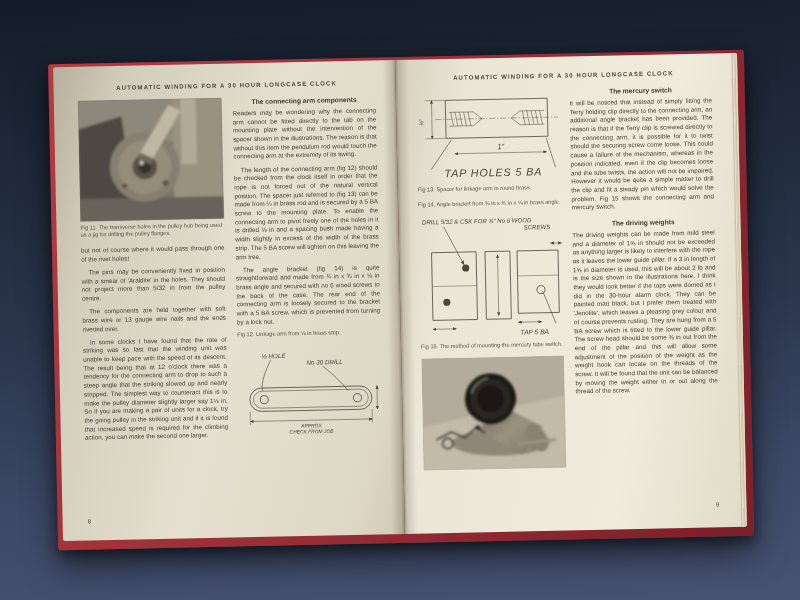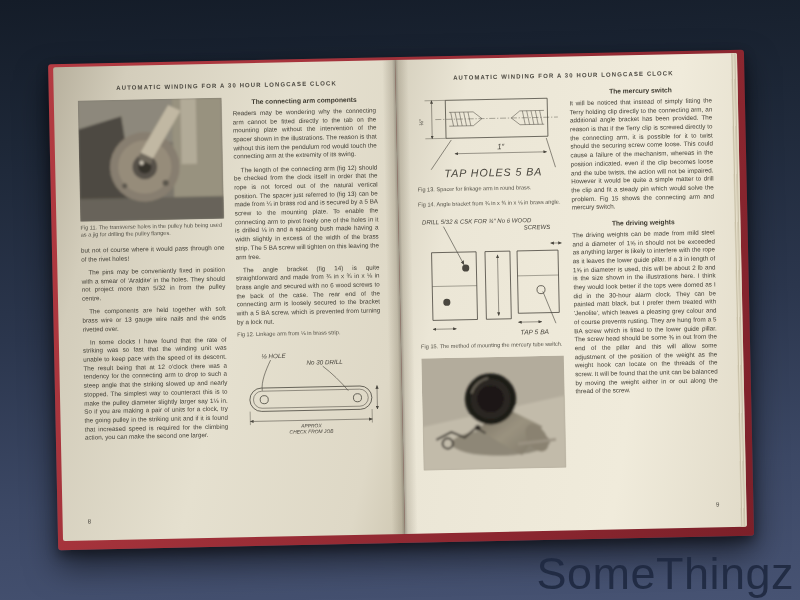--- a/index.html
+++ b/index.html
@@ -230,14 +230,13 @@
 
           </div>
           <div class="pagenum pn-right">9</div>
         </div>
       </div>
 
       <div class="gutter"></div>
     </div>
   </div>
 
-  <div class="watermark">SomeThingz</div>
 </div>
 
 </body></html>

